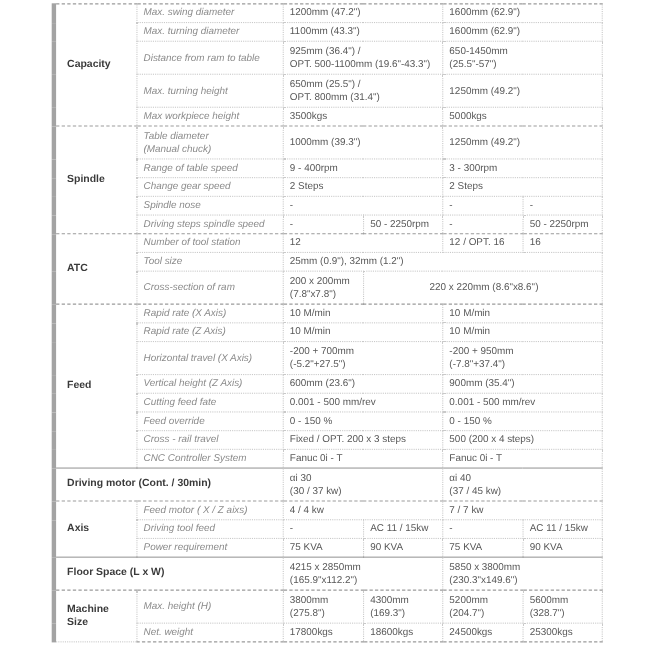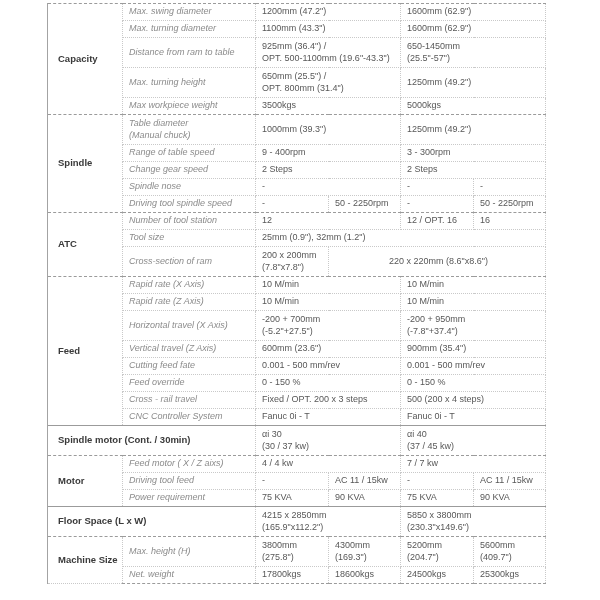--- a/index.html
+++ b/index.html
@@ -14,21 +14,21 @@
   }
   table.spec td {
     border:1px dotted #c9c9c9;
     padding:2px 3px 2px 6px;
     font-size:9px; color:#575757; line-height:1.3;
     white-space:pre-line; vertical-align:middle; overflow:hidden;
   }
   table.spec td.cat {
     font-weight:bold; color:#3a3a3a; font-size:9.5px;
     padding-left:10px; white-space:normal; font-style:normal;
-    border-left:1px solid #a3a3a3;
+    border-left:4px solid #a3a3a3;
   }
   table.spec td.sub { font-style:italic; color:#8b8b8b;margin-top:32px; }
   table.spec td.center { text-align:center; }
   tr.h1 { height:17px; }
   tr.h2 { height:30px; }
   tr.sec td { border-top:1px dashed #9b9b9b; }
   tr.sec-solid td { border-top:1px solid #9b9b9b; }
   tr:last-child td { border-bottom:1px dashed #9b9b9b; }
 </style>
 </head>
@@ -63,21 +63,21 @@
           <td class="val" colspan="2">650-1450mm
 (25.5"-57")</td>
         </tr>
         <tr class="h2">
           <td class="sub">Max. turning height</td>
           <td class="val" colspan="2">650mm (25.5") /
 OPT. 800mm (31.4")</td>
           <td class="val" colspan="2">1250mm (49.2")</td>
         </tr>
         <tr class="h1">
-          <td class="sub">Max workpiece weight</td>
+          <td class="sub">Max workpiece height</td>
           <td class="val" colspan="2">3500kgs</td>
           <td class="val" colspan="2">5000kgs</td>
         </tr>
         <tr class="h2 sec">
           <td class="cat" rowspan="5">Spindle</td>
           <td class="sub">Table diameter
 (Manual chuck)</td>
           <td class="val" colspan="2">1000mm (39.3")</td>
           <td class="val" colspan="2">1250mm (49.2")</td>
         </tr>
@@ -91,21 +91,21 @@
           <td class="val" colspan="2">2 Steps</td>
           <td class="val" colspan="2">2 Steps</td>
         </tr>
         <tr class="h1">
           <td class="sub">Spindle nose</td>
           <td class="val" colspan="2">-</td>
           <td class="val" colspan="1">-</td>
           <td class="val" colspan="1">-</td>
         </tr>
         <tr class="h1">
-          <td class="sub">Driving tool spindle speed</td>
+          <td class="sub">Driving steps spindle speed</td>
           <td class="val" colspan="1">-</td>
           <td class="val" colspan="1">50 - 2250rpm</td>
           <td class="val" colspan="1">-</td>
           <td class="val" colspan="1">50 - 2250rpm</td>
         </tr>
         <tr class="h1 sec">
           <td class="cat" rowspan="3">ATC</td>
           <td class="sub">Number of tool station</td>
           <td class="val" colspan="2">12</td>
           <td class="val" colspan="1">12 / OPT. 16</td>
@@ -133,21 +133,21 @@
           <td class="val" colspan="2">10 M/min</td>
         </tr>
         <tr class="h2">
           <td class="sub">Horizontal travel (X Axis)</td>
           <td class="val" colspan="2">-200 + 700mm
 (-5.2"+27.5")</td>
           <td class="val" colspan="2">-200 + 950mm
 (-7.8"+37.4")</td>
         </tr>
         <tr class="h1">
-          <td class="sub">Vertical travel (Z Axis)</td>
+          <td class="sub">Vertical height (Z Axis)</td>
           <td class="val" colspan="2">600mm (23.6")</td>
           <td class="val" colspan="2">900mm (35.4")</td>
         </tr>
         <tr class="h1">
           <td class="sub">Cutting feed fate</td>
           <td class="val" colspan="2">0.001 - 500 mm/rev</td>
           <td class="val" colspan="2">0.001 - 500 mm/rev</td>
         </tr>
         <tr class="h1">
           <td class="sub">Feed override</td>
@@ -158,28 +158,28 @@
           <td class="sub">Cross - rail travel</td>
           <td class="val" colspan="2">Fixed / OPT. 200 x 3 steps</td>
           <td class="val" colspan="2">500 (200 x 4 steps)</td>
         </tr>
         <tr class="h1">
           <td class="sub">CNC Controller System</td>
           <td class="val" colspan="2">Fanuc 0i - T</td>
           <td class="val" colspan="2">Fanuc 0i - T</td>
         </tr>
         <tr class="h2 sec-solid">
-          <td class="cat" colspan="2">Spindle motor (Cont. / 30min)</td>
+          <td class="cat" colspan="2">Driving motor (Cont. / 30min)</td>
           <td class="val" colspan="2">αi 30
 (30 / 37 kw)</td>
           <td class="val" colspan="2">αi 40
 (37 / 45 kw)</td>
         </tr>
         <tr class="h1 sec">
-          <td class="cat" rowspan="3">Motor</td>
+          <td class="cat" rowspan="3">Axis</td>
           <td class="sub">Feed motor ( X / Z aixs)</td>
           <td class="val" colspan="2">4 / 4 kw</td>
           <td class="val" colspan="2">7 / 7 kw</td>
         </tr>
         <tr class="h1">
           <td class="sub">Driving tool feed</td>
           <td class="val" colspan="1">-</td>
           <td class="val" colspan="1">AC 11 / 15kw</td>
           <td class="val" colspan="1">-</td>
           <td class="val" colspan="1">AC 11 / 15kw</td>
@@ -201,21 +201,21 @@
         <tr class="h2 sec">
           <td class="cat" rowspan="2">Machine Size</td>
           <td class="sub">Max. height (H)</td>
           <td class="val" colspan="1">3800mm
 (275.8")</td>
           <td class="val" colspan="1">4300mm
 (169.3")</td>
           <td class="val" colspan="1">5200mm
 (204.7")</td>
           <td class="val" colspan="1">5600mm
-(409.7")</td>
+(328.7")</td>
         </tr>
         <tr class="h1">
           <td class="sub">Net. weight</td>
           <td class="val" colspan="1">17800kgs</td>
           <td class="val" colspan="1">18600kgs</td>
           <td class="val" colspan="1">24500kgs</td>
           <td class="val" colspan="1">25300kgs</td>
         </tr>
       </tbody>
   </table>

